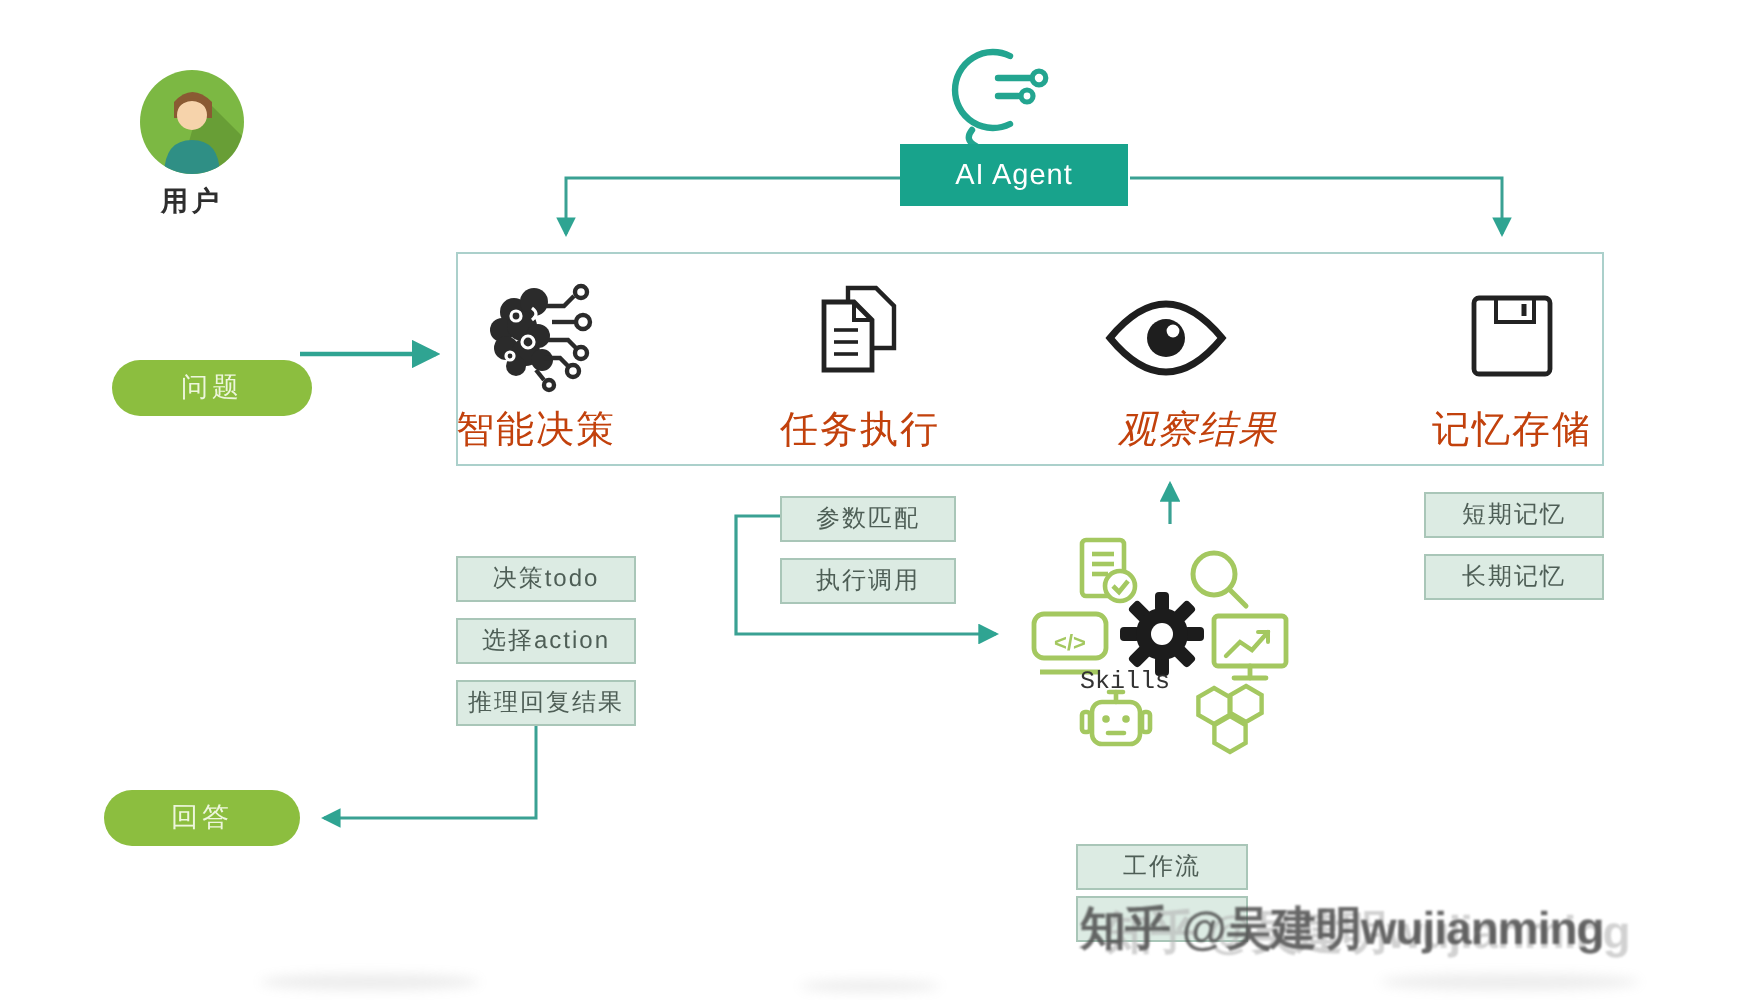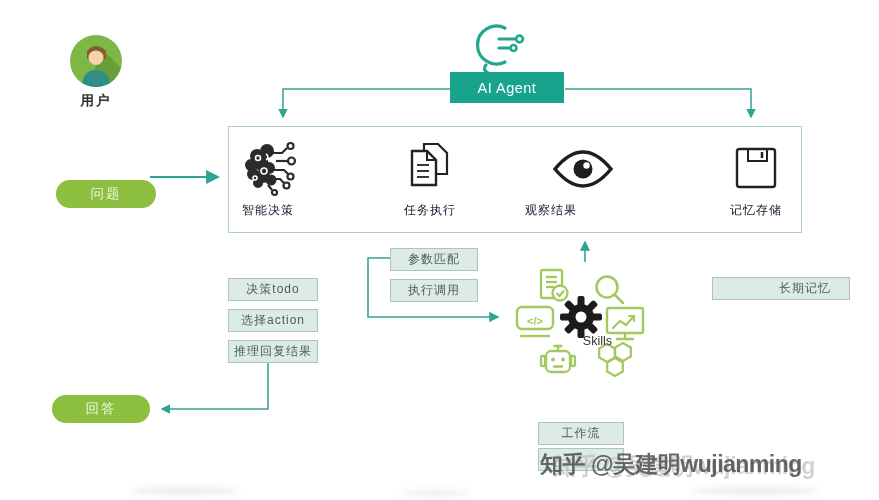--- a/index.html
+++ b/index.html
@@ -6,34 +6,34 @@
   #stage{position:relative;width:879px;height:500px;background:#fff;overflow:hidden;
          font-family:"Liberation Sans","DejaVu Sans",sans-serif;}
   svg{display:block}
   .abs{position:absolute;}
   
   #connectors{position:absolute;left:0;top:0;pointer-events:none;}
   
   .flow-box{position:absolute;left:228px;top:126px;width:572px;height:105px;
             border:1px solid #abd0cb;background:#fff;}
   
-  .node-label{position:absolute;width:110px;text-align:center;font-size:12px;color:#0f172a;letter-spacing:1px;}
+  .node-label{position:absolute;width:110px;text-align:center;font-size:19px;color:#c2410c;letter-spacing:1px;}
   
   .pill{position:absolute;background:#8cbe3f;border-radius:14px;color:#edf6dc;
         display:flex;align-items:center;justify-content:center;font-size:13.5px;letter-spacing:2px;}
   
   .badge{position:absolute;left:450px;top:72px;width:114px;height:31px;background:#18a38c;color:#fff;
          display:flex;align-items:center;justify-content:center;font-size:14.5px;letter-spacing:.5px;}
   
   .mint{position:absolute;background:#dcebe3;border:1px solid #a9c6b8;color:#4e5e56;
         font-size:12px;display:flex;align-items:center;justify-content:center;letter-spacing:1px;}
   .user-label{position:absolute;left:66px;top:92px;width:60px;text-align:center;
               font-size:13.5px;color:#2e2e2e;font-weight:bold;letter-spacing:2px;}
-  .skills-label{position:absolute;left:552px;top:334px;width:60px;text-align:right;
-                font-size:12.5px;color:#333;}
+  .skills-label{position:absolute;left:540px;top:334px;width:60px;text-align:left;
+                font-size:12.5px;color:#333;font-family:Liberation Mono, monospace;}
   
   .watermark{position:absolute;left:540px;top:447px;width:338px;height:38px;}
   .wm-main{position:absolute;left:0;top:2px;font-size:23px;font-weight:bold;color:#4e4e4e;
            white-space:nowrap;filter:blur(0.4px);opacity:.85;letter-spacing:-.5px;}
   .wm-ghost{position:absolute;left:13px;top:4px;font-size:23px;font-weight:bold;color:#b4b4b4;
             white-space:nowrap;filter:blur(0.6px);opacity:.6;letter-spacing:-.5px;}
   .smudge{position:absolute;background:#9a9a9a;border-radius:50%;filter:blur(3px);opacity:.18;}
 </style>
 </head>
 <body>
@@ -145,34 +145,35 @@
   </svg>
 
   <svg class="abs" style="left:732px;top:144px;" width="48" height="48" viewBox="-24 -24 48 48">
     <rect x="-19" y="-19" width="38" height="38" rx="2.5" fill="#fff" stroke="#222" stroke-width="2.4"></rect>
     <rect x="-8" y="-19" width="19" height="12" fill="none" stroke="#222" stroke-width="2"></rect>
     <path d="M6,-16 V-10" stroke="#222" stroke-width="2.5"></path>
   </svg>
 
   <div class="node-label" style="left:213px;top:202px;">智能决策</div>
   <div class="node-label" style="left:375px;top:202px;">任务执行</div>
-  <div class="node-label" style="left:496px;top:202px;">观察结果</div>
+  <div class="node-label" style="left:544px;top:202px;font-style:italic;">观察结果</div>
   <div class="node-label" style="left:701px;top:202px;text-align:center;">记忆存储</div>
 
   <div class="pill" style="left:56px;top:162px;width:100px;height:28px;margin-top:18px;">问题</div>
   <div class="pill" style="left:52px;top:395px;width:98px;height:28px;">回答</div>
 
   <div class="mint" style="left:228px;top:278px;width:88px;height:21px;">决策todo</div>
   <div class="mint" style="left:228px;top:309px;width:88px;height:21px;">选择action</div>
   <div class="mint" style="left:228px;top:340px;width:88px;height:21px;">推理回复结果</div>
 
   <div class="mint" style="left:390px;top:248px;width:86px;height:21px;">参数匹配</div>
   <div class="mint" style="left:390px;top:279px;width:86px;height:21px;">执行调用</div>
 
-  <div class="mint" style="left:712px;top:277px;width:88px;height:21px;padding-left:48px;">长期记忆</div>
+  <div class="mint" style="left:712px;top:246px;width:88px;height:21px;">短期记忆</div>
+  <div class="mint" style="left:712px;top:277px;width:88px;height:21px;">长期记忆</div>
 
   <svg class="abs" style="left:535px;top:266px;" width="36" height="40" viewBox="-18 -20 36 40">
     <g fill="none" stroke="#a4c860" stroke-width="2.3">
       <rect x="-12" y="-16" width="21" height="28" rx="2"></rect>
       <path d="M-7,-9 h11"></path>
         <path d="M-7,-4 h11"></path>
         <path d="M-7,1 h8"></path>
       <circle cx="7" cy="7" r="7.5" fill="#fff"></circle>
       <path d="M3.5,7 L6.5,10 L11,4.5"></path>
     </g>

